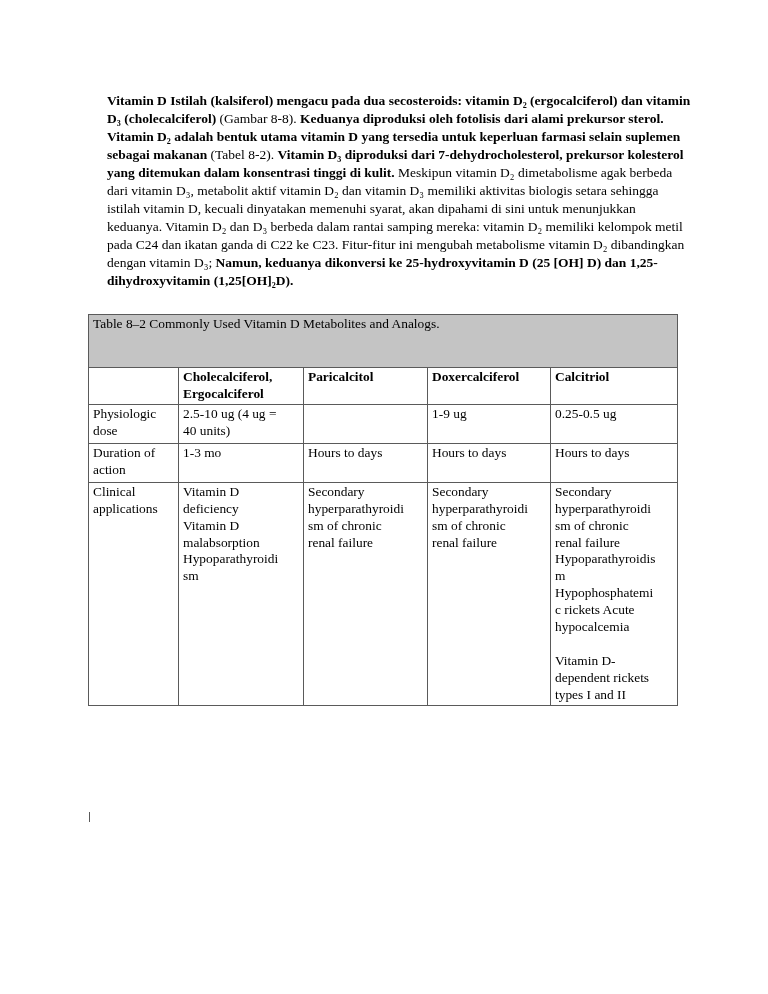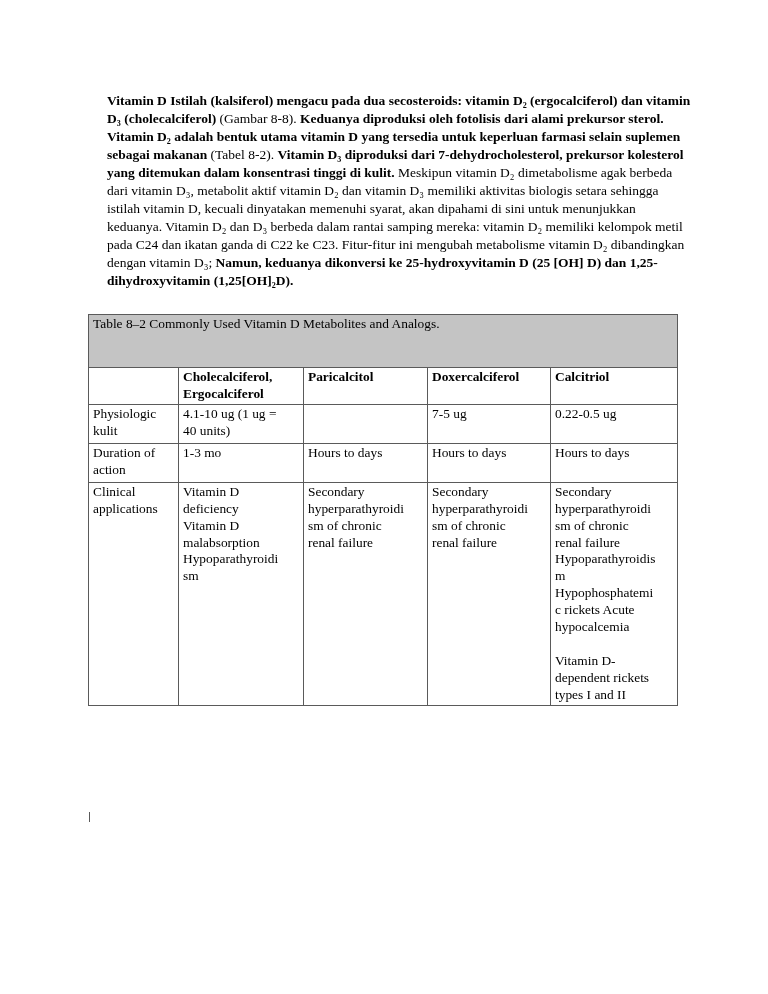--- a/index.html
+++ b/index.html
@@ -86,26 +86,26 @@
       <tr class="row-head">
         <td class="th"></td>
         <td class="th">Cholecalciferol,
 Ergocalciferol</td>
         <td class="th">Paricalcitol</td>
         <td class="th">Doxercalciferol</td>
         <td class="th">Calcitriol</td>
       </tr>
       <tr class="row-phys">
         <td>Physiologic
-kulit</td>
-        <td>4.1-10 ug (1 ug =
+dose</td>
+        <td>2.5-10 ug (4 ug =
 40 units)</td>
         <td></td>
-        <td>7-5 ug</td>
-        <td>0.22-0.5 ug</td>
+        <td>1-9 ug</td>
+        <td>0.25-0.5 ug</td>
       </tr>
       <tr class="row-dur">
         <td>Duration of
 action</td>
         <td>1-3 mo</td>
         <td>Hours to days</td>
         <td>Hours to days</td>
         <td>Hours to days</td>
       </tr>
       <tr class="row-clin">

